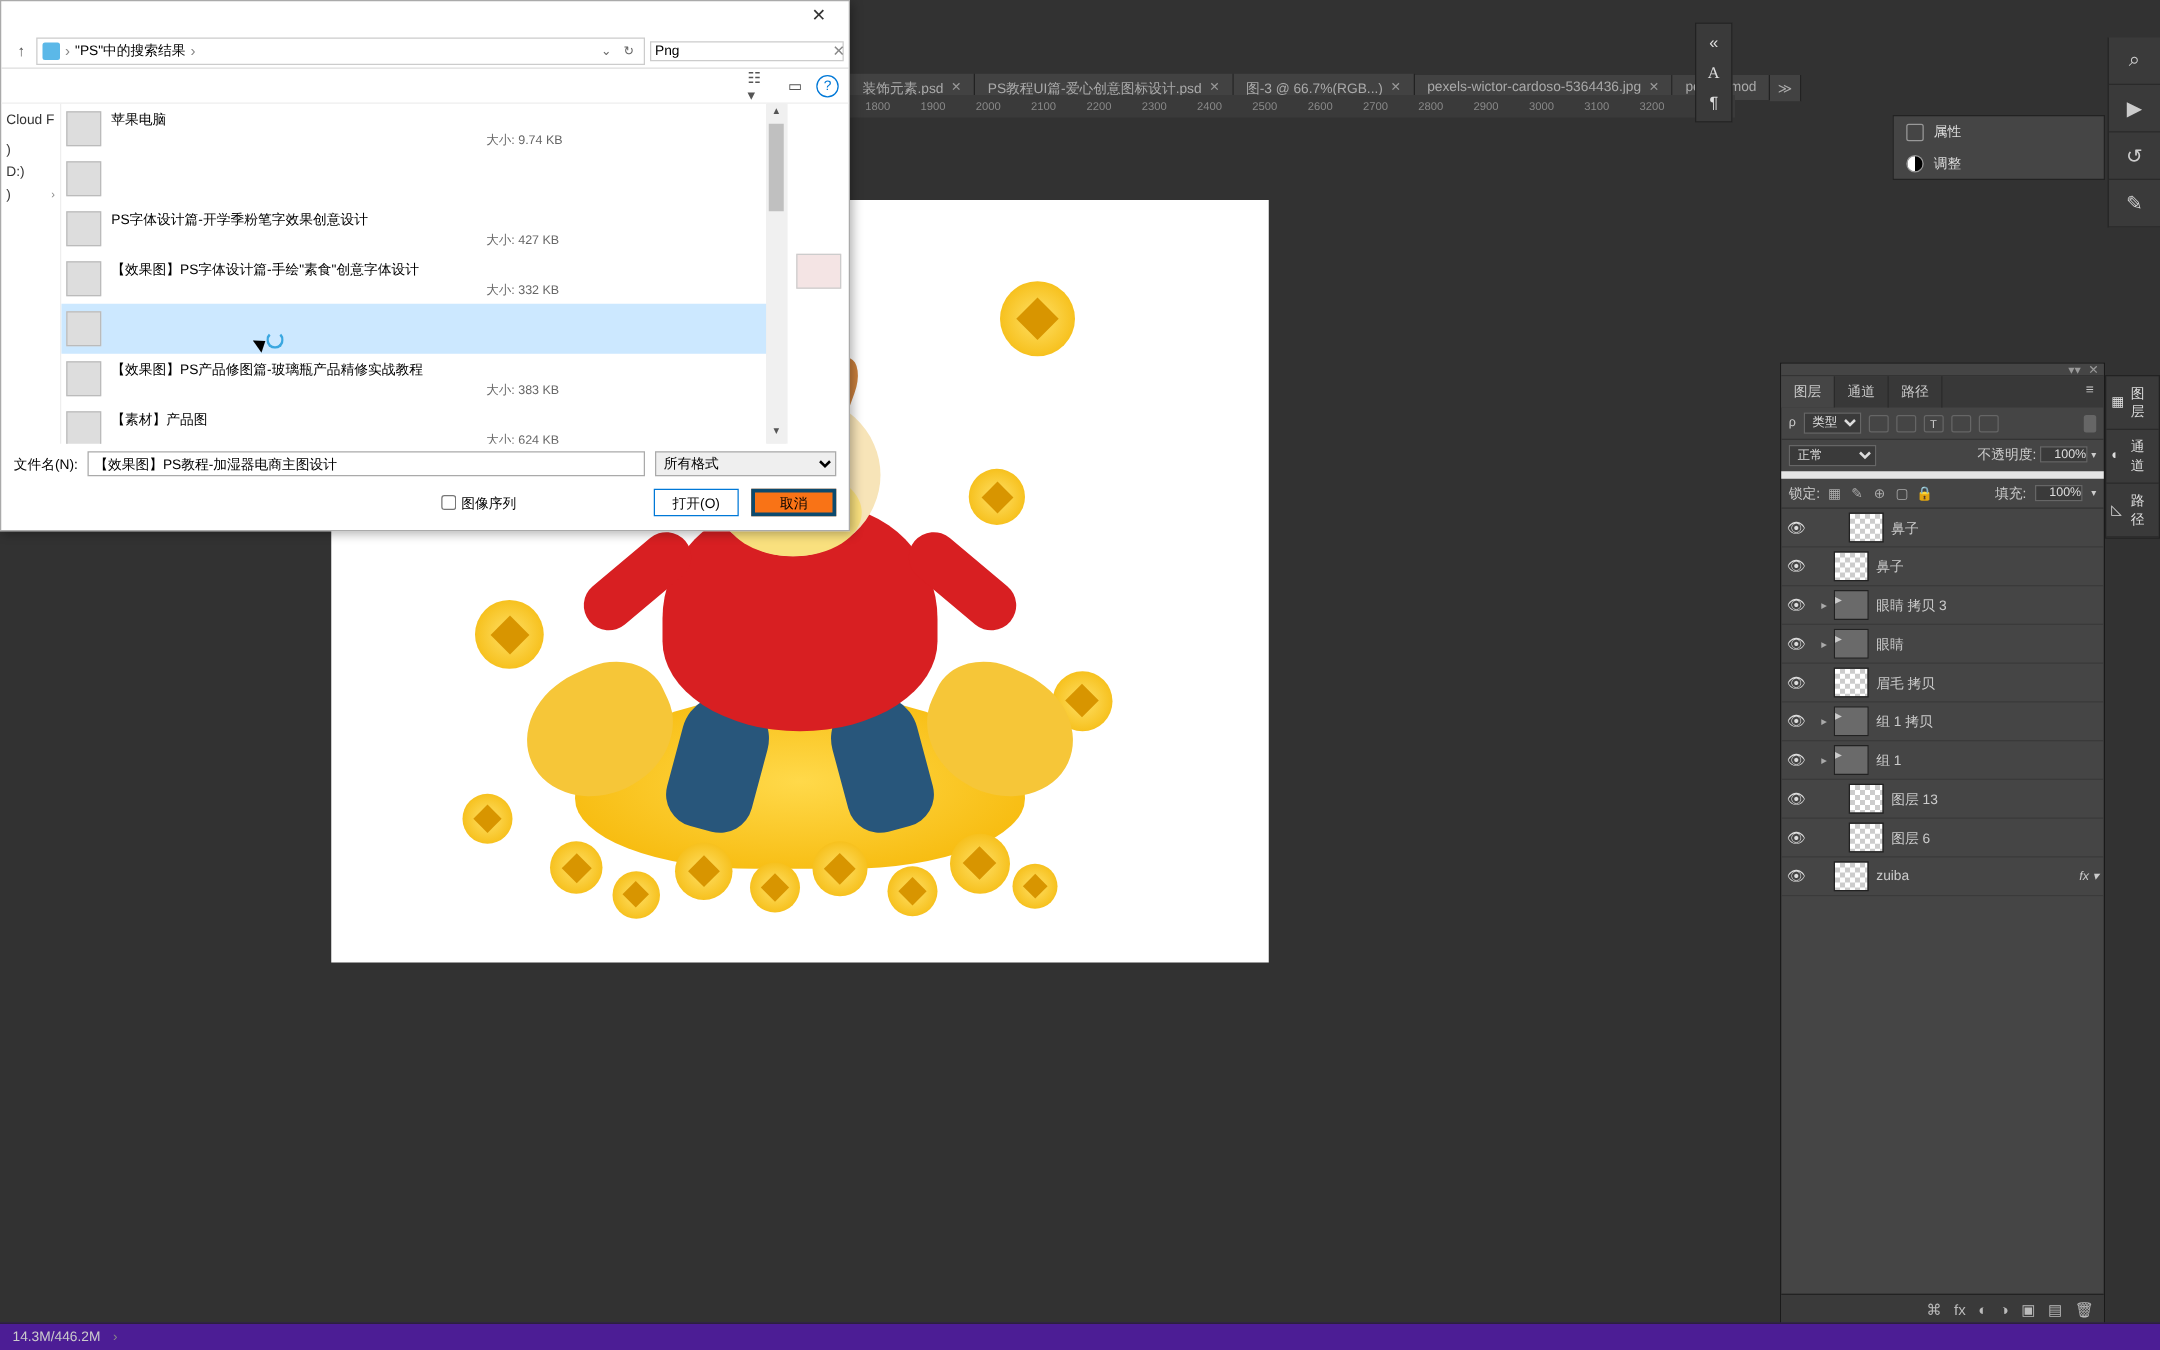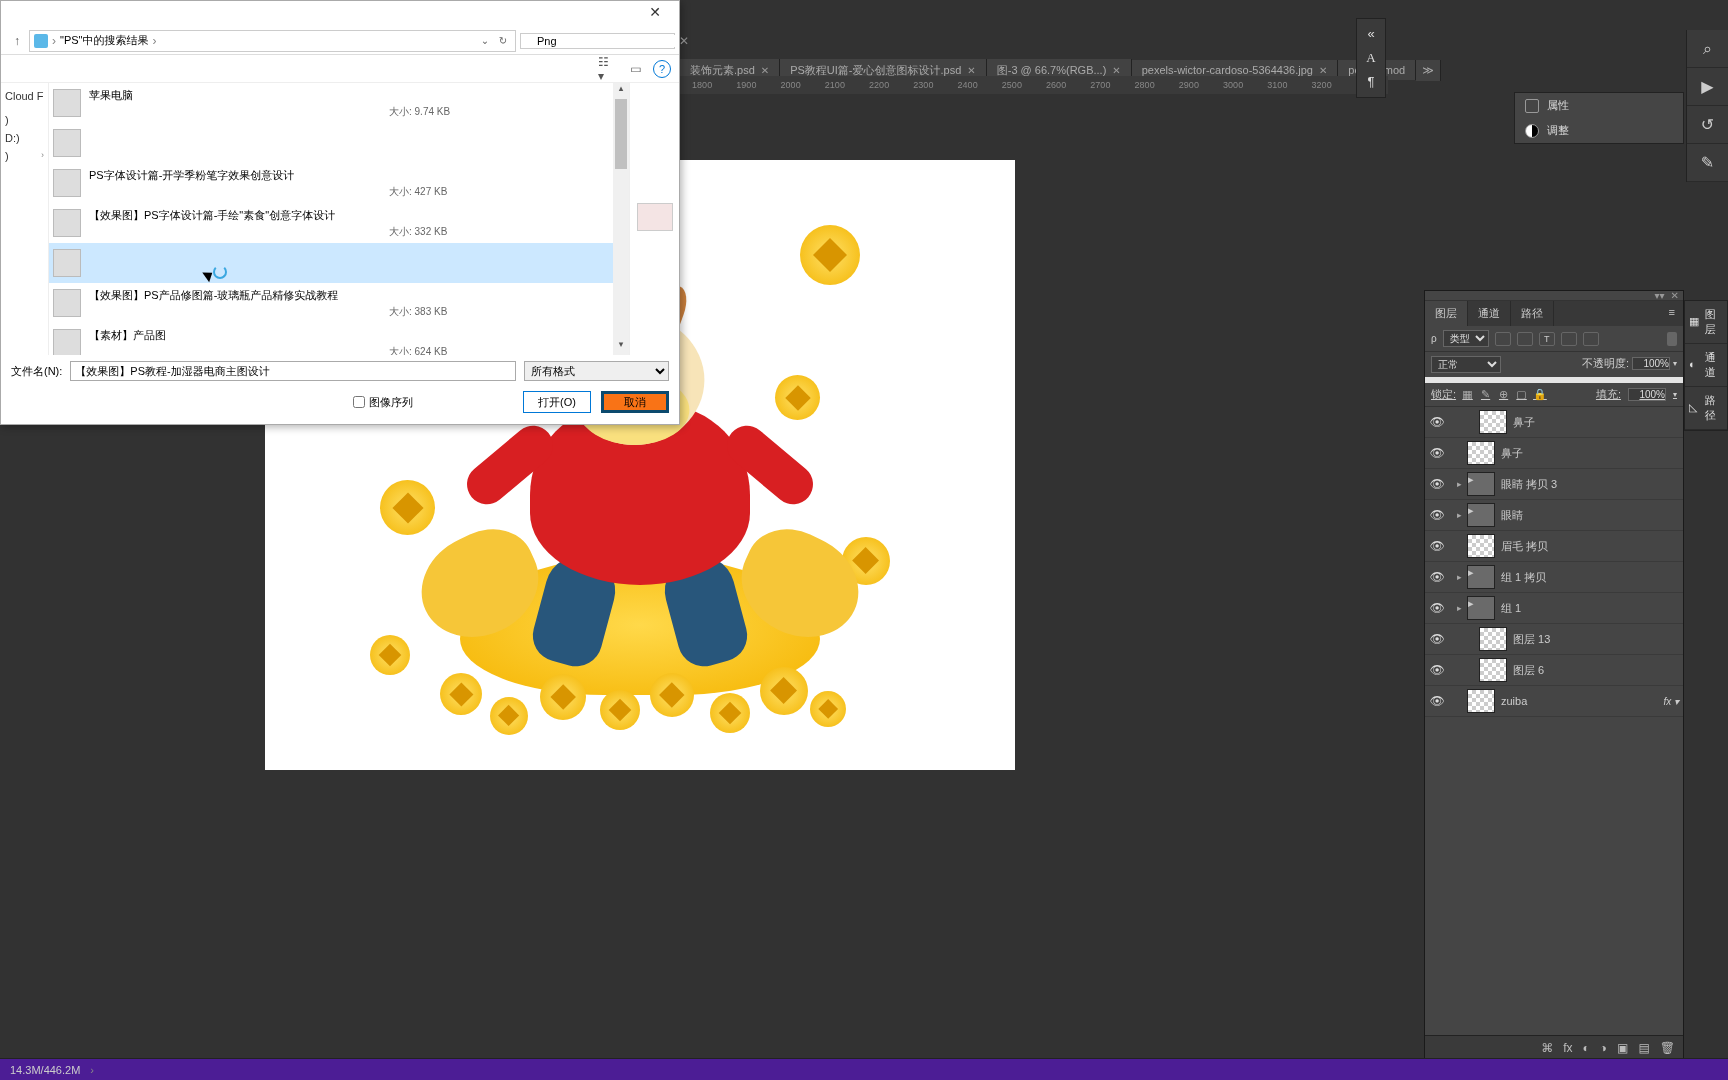--- a/index.html
+++ b/index.html
@@ -64,21 +64,21 @@
 .lp-tabs .lp-tab{padding:5px 10px;border-right:1px solid #2a2a2a;}
 .lp-tabs .lp-tab.active{background:#454545;}
 .lp-tabs .lp-more{margin-left:auto;padding:5px 8px;}
 .lp-kind{display:flex;align-items:center;gap:6px;padding:4px 6px;border-bottom:1px solid #333;}
 .lp-kind select{background:#3a3a3a;border:1px solid #666;color:#ddd;font-size:10px;padding:1px 2px;}
 .lp-kind .filter-ic{width:16px;height:14px;border:1px solid #666;border-radius:2px;}
 .lp-blend{display:flex;align-items:flex-start;gap:6px;padding:4px 6px;border-bottom:6px solid #e5e5e5;}
 .lp-blend select{background:#3a3a3a;border:1px solid #666;color:#ddd;font-size:10px;padding:1px 2px;width:70px;}
 .lp-blend .opacity-group{margin-left:auto;display:flex;align-items:center;gap:3px;}
 .lp-blend input{width:38px;background:#3a3a3a;border:1px solid #666;color:#ddd;font-size:10px;text-align:right;}
-.lp-lock{display:flex;align-items:center;gap:5px;padding:4px 6px;border-bottom:1px solid #333;text-decoration:underline;}
+.lp-lock{display:flex;align-items:center;gap:5px;padding:4px 6px;border-bottom:1px solid #333;}
 .lp-lock .lk-ic{width:13px;height:13px;color:#aaa;font-size:11px;text-align:center;}
 .lp-lock .fill-group{margin-left:auto;display:flex;align-items:center;gap:7px;}
 .lp-lock input{width:38px;background:#3a3a3a;border:1px solid #666;color:#ddd;font-size:10px;text-align:right;}
 .layers-list{overflow-y:auto;max-height:310px;}
 .layers-list::-webkit-scrollbar{width:14px;}.layers-list::-webkit-scrollbar-thumb{background:#666;border:3px solid #454545;}
 .layer-row{display:flex;align-items:center;padding:3px 4px;border-bottom:1px solid #3a3a3a;min-height:26px;}
 .layer-row .eye{width:16px;text-align:center;color:#ddd;font-size:12px;}
 .layer-row .indent{width:12px;}
 .layer-row .chev{width:10px;color:#aaa;font-size:9px;}
 .layer-row .thumb{width:28px;height:24px;background:repeating-conic-gradient(#ccc 0 25%,#fff 0 50%) 0 0/8px 8px;border:1px solid #222;}
@@ -97,21 +97,21 @@
 .fd-titlebar{height:26px;display:flex;justify-content:flex-end;align-items:center;padding:0 6px;}
 .fd-close{width:36px;height:20px;text-align:center;font-size:14px;color:#333;}
 .fd-nav{height:28px;display:flex;align-items:center;border-bottom:1px solid #ddd;padding-left:4px;}
 .fd-nav .navbtn{width:24px;height:22px;display:flex;align-items:center;justify-content:center;color:#555;}
 .fd-nav .addrbar{flex:1;height:22px;border:1px solid #ccc;display:flex;align-items:center;padding:0 4px;gap:4px;margin-right:4px;}
 .fd-nav .addrbar .folder-ic{width:14px;height:14px;background:#5bb8e8;border-radius:2px;}
 .fd-nav .addrbar .crumb{font-size:11px;}
 .fd-nav .addrbar .sep{color:#888;}
 .fd-nav .addrbar .drops{margin-left:auto;display:flex;gap:2px;}
 .fd-nav .addrbar .drops span{width:16px;text-align:center;color:#666;font-size:10px;}
-.fd-nav .searchbar{width:155px;height:16px;border:1px solid #ccc;display:flex;align-items:center;padding:0 16px;margin-right:4px;}
+.fd-nav .searchbar{width:155px;height:16px;border:1px solid #ccc;display:flex;align-items:center;padding:0 3px;margin-right:4px;}
 .fd-nav .searchbar input{border:none;outline:none;flex:1;font-size:11px;}
 .fd-nav .searchbar .clear{color:#888;font-size:12px;}
 .fd-toolbar{height:28px;display:flex;justify-content:flex-end;align-items:center;gap:6px;padding:0 8px;border-bottom:1px solid #eee;}
 .fd-toolbar .tb-ic{width:22px;height:20px;display:flex;align-items:center;justify-content:center;color:#555;border:1px solid transparent;}
 .fd-toolbar .tb-ic.help{color:#0078d7;border:1px solid #0078d7;border-radius:50%;width:18px;height:18px;font-size:11px;}
 .fd-body{display:flex;height:272px;justify-content:center;}
 .fd-tree{width:48px;border-right:1px solid #eee;font-size:11px;padding:4px 2px;color:#333;overflow:hidden;}
 .fd-tree .tree-item{padding:3px 2px;white-space:nowrap;}
 .fd-tree .arrow-right{float:right;color:#888;font-size:9px;}
 .fd-list{flex:1;position:relative;overflow:hidden;}

